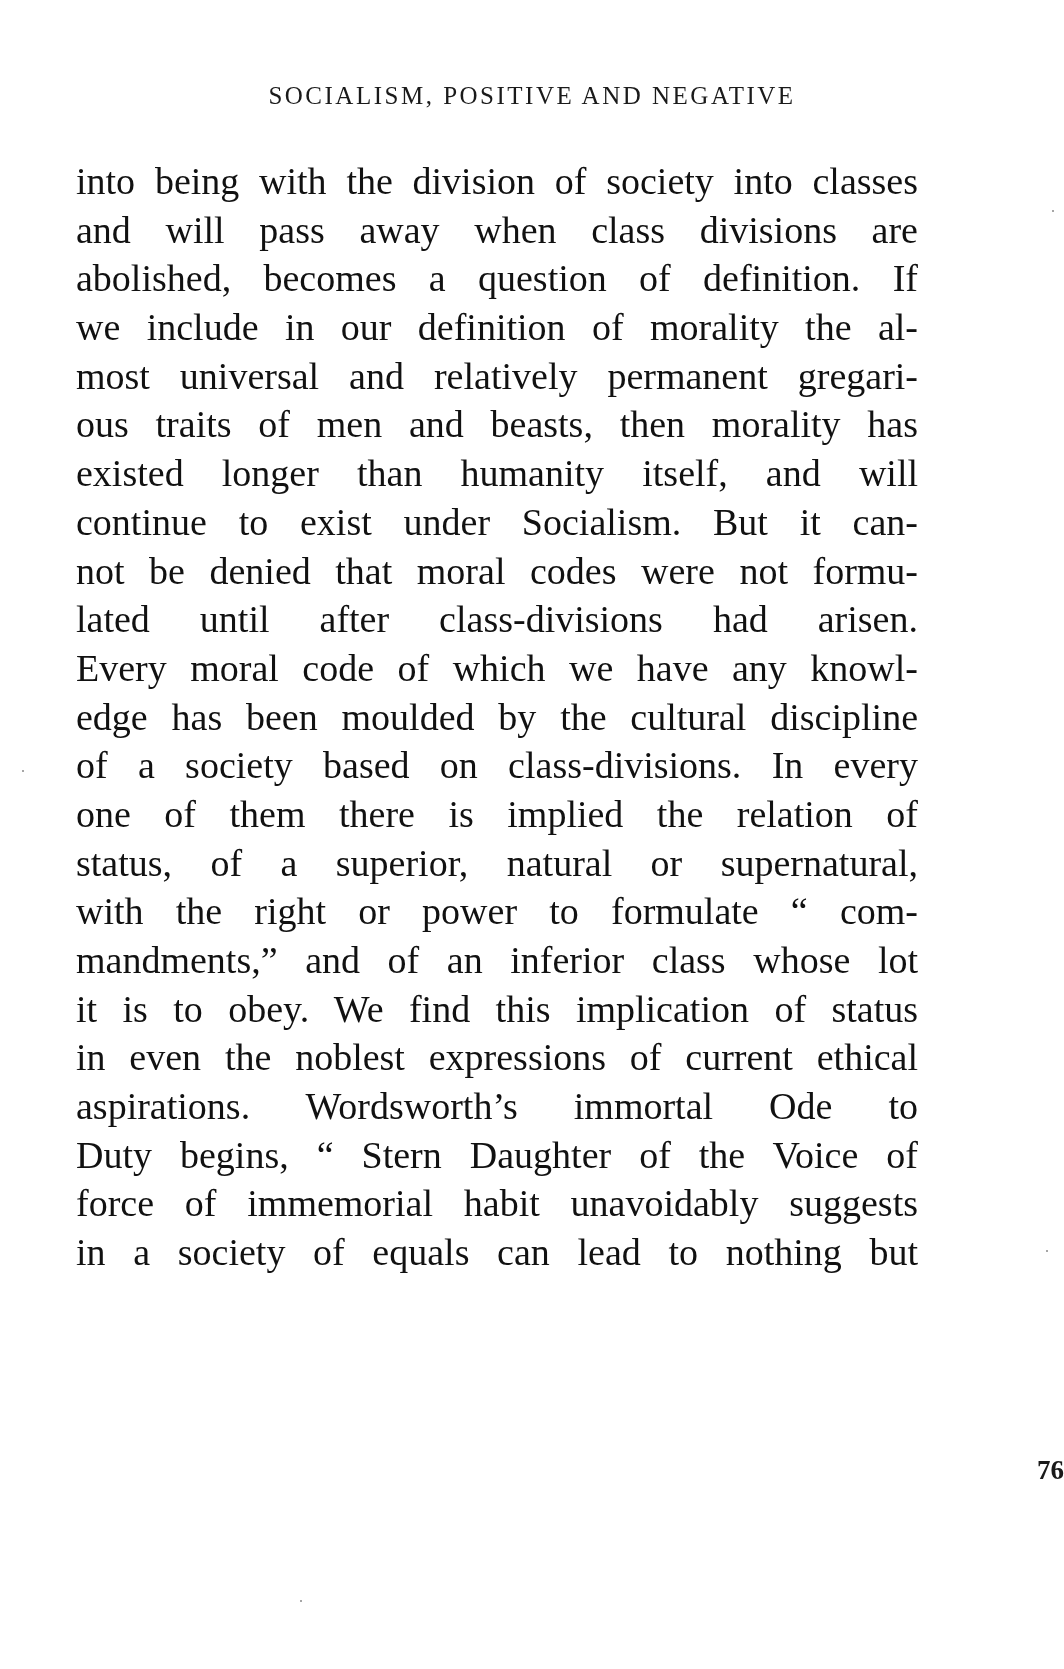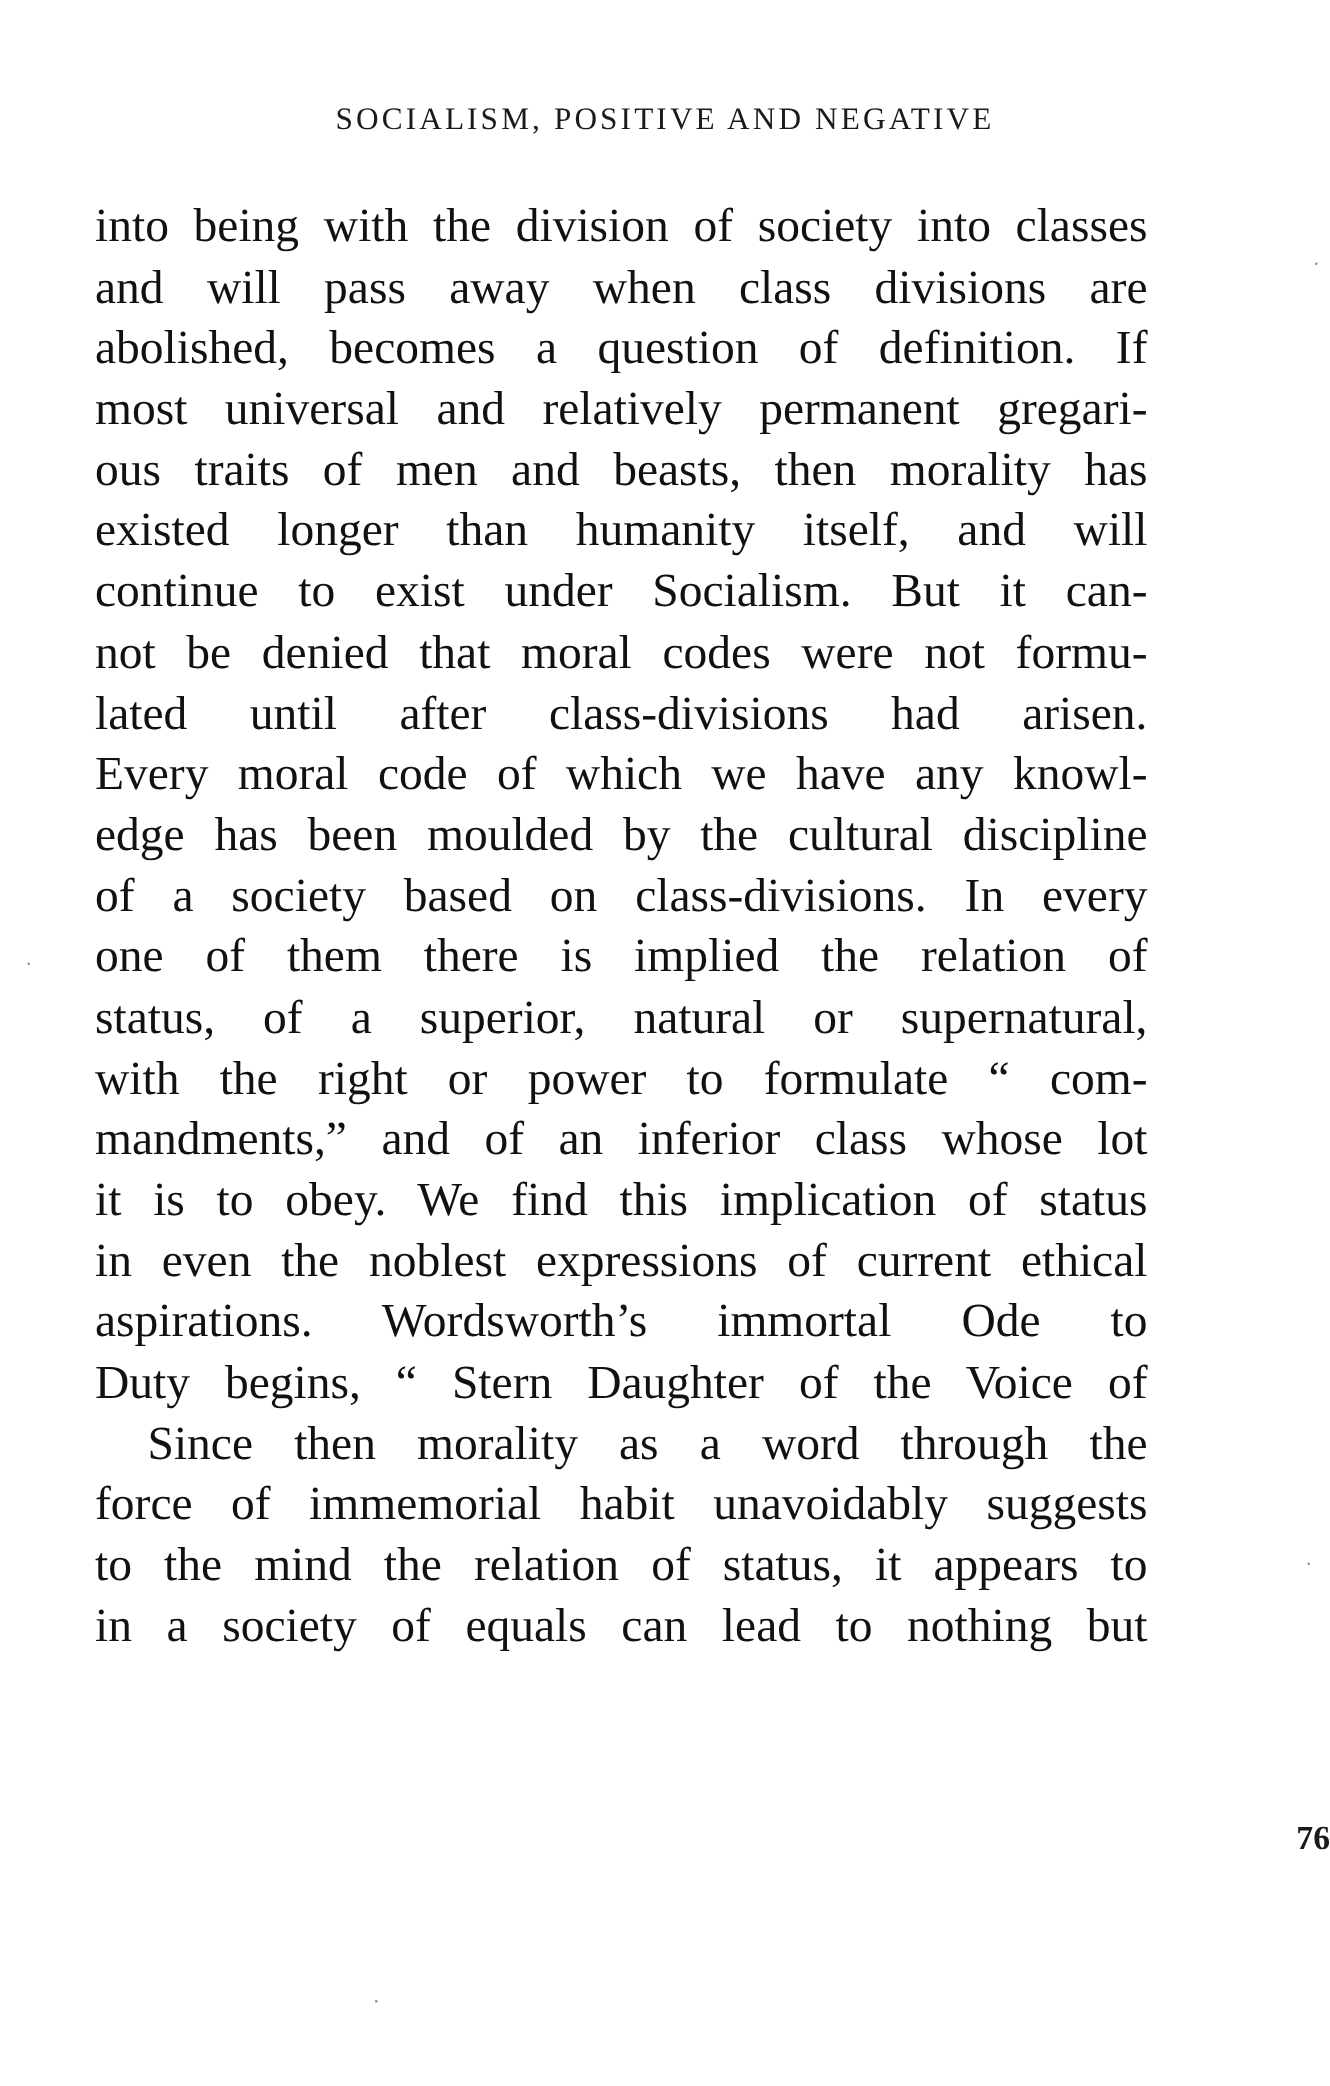--- a/index.html
+++ b/index.html
@@ -79,43 +79,42 @@
 
 <div class="page">
   <div class="running-head">SOCIALISM, POSITIVE AND NEGATIVE</div>
 
   <div class="body-text">
 
     <div>
       <span class="line">into being with the division of society into classes</span>
       <span class="line">and will pass away when class divisions are</span>
       <span class="line">abolished, becomes a question of definition. If</span>
+      <span class="line">we include in our definition of morality the al-</span>
       <span class="line">most universal and relatively permanent gregari-</span>
       <span class="line">ous traits of men and beasts, then morality has</span>
       <span class="line">existed longer than humanity itself, and will</span>
       <span class="line">continue to exist under Socialism. But it can-</span>
       <span class="line">not be denied that moral codes were not formu-</span>
       <span class="line">lated until after class-divisions had arisen.</span>
       <span class="line">Every moral code of which we have any knowl-</span>
       <span class="line">edge has been moulded by the cultural discipline</span>
       <span class="line">of a society based on class-divisions. In every</span>
       <span class="line">one of them there is implied the relation of</span>
       <span class="line">status, of a superior, natural or supernatural,</span>
       <span class="line">with the right or power to formulate “ com-</span>
       <span class="line">mandments,” and of an inferior class whose lot</span>
       <span class="line">it is to obey. We find this implication of status</span>
       <span class="line">in even the noblest expressions of current ethical</span>
       <span class="line">aspirations. Wordsworth’s immortal Ode to</span>
       <span class="line">Duty begins, “ Stern Daughter of the Voice of</span>
     </div>
 
     <div>
-      <span class="line indent">Since then morality as a word through the</span>
       <span class="line">force of immemorial habit unavoidably suggests</span>
-      <span class="line">to the mind the relation of status, it appears to</span>
       <span class="line">in a society of equals can lead to nothing but</span>
     </div>
   </div>
 
   <div class="folio">76</div>
 
   <span class="speck" style="left:1052px;top:210px;"></span>
   <span class="speck" style="left:22px;top:770px;"></span>
   <span class="speck" style="left:1046px;top:1250px;"></span>
   <span class="speck" style="left:300px;top:1600px;"></span>

